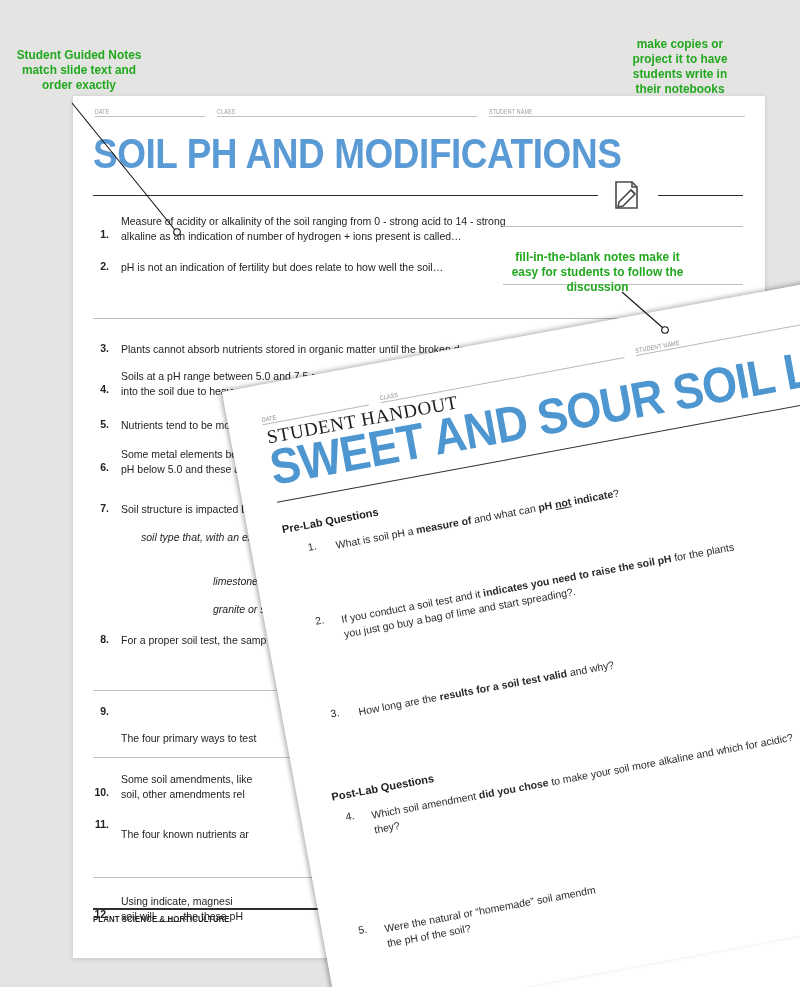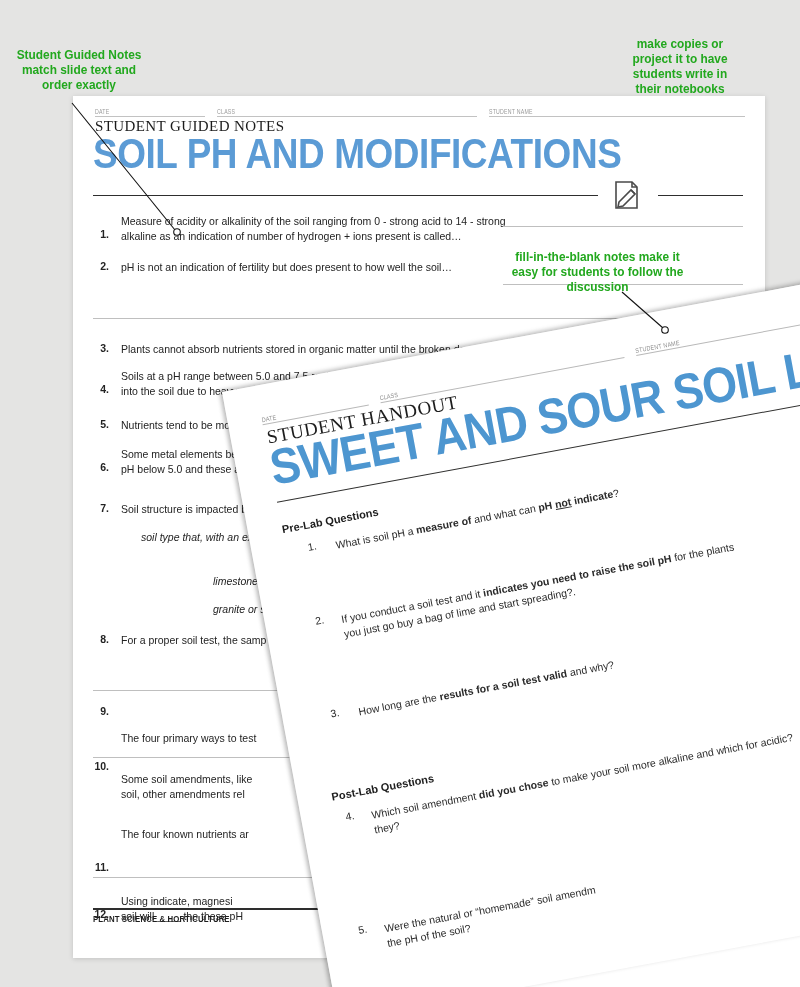--- a/index.html
+++ b/index.html
@@ -187,21 +187,20 @@
         <span>DATE</span>
       </div>
       <div class="pf-field pf-f2">
         <span>CLASS</span>
       </div>
       <div class="pf-field pf-f3">
         <span>STUDENT NAME</span>
       </div>
     </div>
 
-    <div class="pf-kicker">STUDENT GUIDED NOTES</div>
     <div class="pf-title">SOIL PH AND MODIFICATIONS</div>
 
     <div class="pf-iconrule">
       <div class="ln ln-l"></div>
       <div class="ln ln-r"></div>
       <div class="pf-icon">
         <svg width="46" height="34" viewBox="0 0 46 34">
           <path d="M11 4 h16 l5 5 v21 h-21 z" fill="#fff" stroke="#4a4a4a" stroke-width="1.6"></path>
           <path d="M27 4 v5 h5" fill="none" stroke="#4a4a4a" stroke-width="1.6"></path>
           <path d="M14 24 l12 -12 l4 4 l-12 12 l-5 1 z" fill="#fff" stroke="#4a4a4a" stroke-width="1.6"></path>
@@ -214,21 +213,21 @@
 
       <div class="item">
         <div class="it-num" style="top:16px">1.</div>
         <div class="it-txt" style="top:2px;width:470px">
           <span>Measure of acidity or alkalinity of the soil ranging from 0 - strong acid to 14 - strong</span><br><span>alkaline as an indication of number of hydrogen + ions present is called…</span>
         </div>
       </div>
 
       <div class="item">
         <div class="it-num" style="top:48px">2.</div>
-        <div class="it-txt" style="top:48px;width:470px">pH is not an indication of fertility but does present to how well the soil…</div>
+        <div class="it-txt" style="top:48px;width:470px">pH is not an indication of fertility but does relate to how well the soil…</div>
       </div>
       <div class="blank" style="left:430px;top:14px;width:240px"></div>
       <div class="blank" style="left:430px;top:72px;width:240px"></div>
       <div class="blank" style="left:20px;top:106px;width:650px"></div>
 
       <div class="item">
         <div class="it-num" style="top:130px">3.</div>
         <div class="it-txt" style="top:130px;width:470px">Plants cannot absorb nutrients stored in organic matter until the broken down by…</div>
       </div>
       <div class="blank" style="left:430px;top:146px;width:240px"></div>
@@ -268,28 +267,28 @@
       </div>
       <div class="blank" style="left:20px;top:478px;width:320px"></div>
 
       <div class="item">
         <div class="it-num" style="top:493px">9.</div>
         <div class="it-txt" style="top:519px;width:300px">The four primary ways to test</div>
       </div>
       <div class="blank" style="left:20px;top:545px;width:320px"></div>
 
       <div class="item">
-        <div class="it-num" style="top:548px">10.</div>
+        <div class="it-num" style="top:574px">10.</div>
         <div class="it-txt" style="top:560px;width:300px">
           <span>Some soil amendments, like</span><br><span>soil, other amendments rel</span>
         </div>
       </div>
 
       <div class="item">
-        <div class="it-num" style="top:649px">11.</div>
+        <div class="it-num" style="top:606px">11.</div>
         <div class="it-txt" style="top:615px;width:300px">The four known nutrients ar</div>
       </div>
       <div class="blank" style="left:20px;top:665px;width:320px"></div>
 
       <div class="item">
         <div class="it-num" style="top:696px">12.</div>
         <div class="it-txt" style="top:682px;width:300px">
           <span>Using indicate, magnesi</span><br><span>soil will ____ the these pH</span>
         </div>
       </div>

